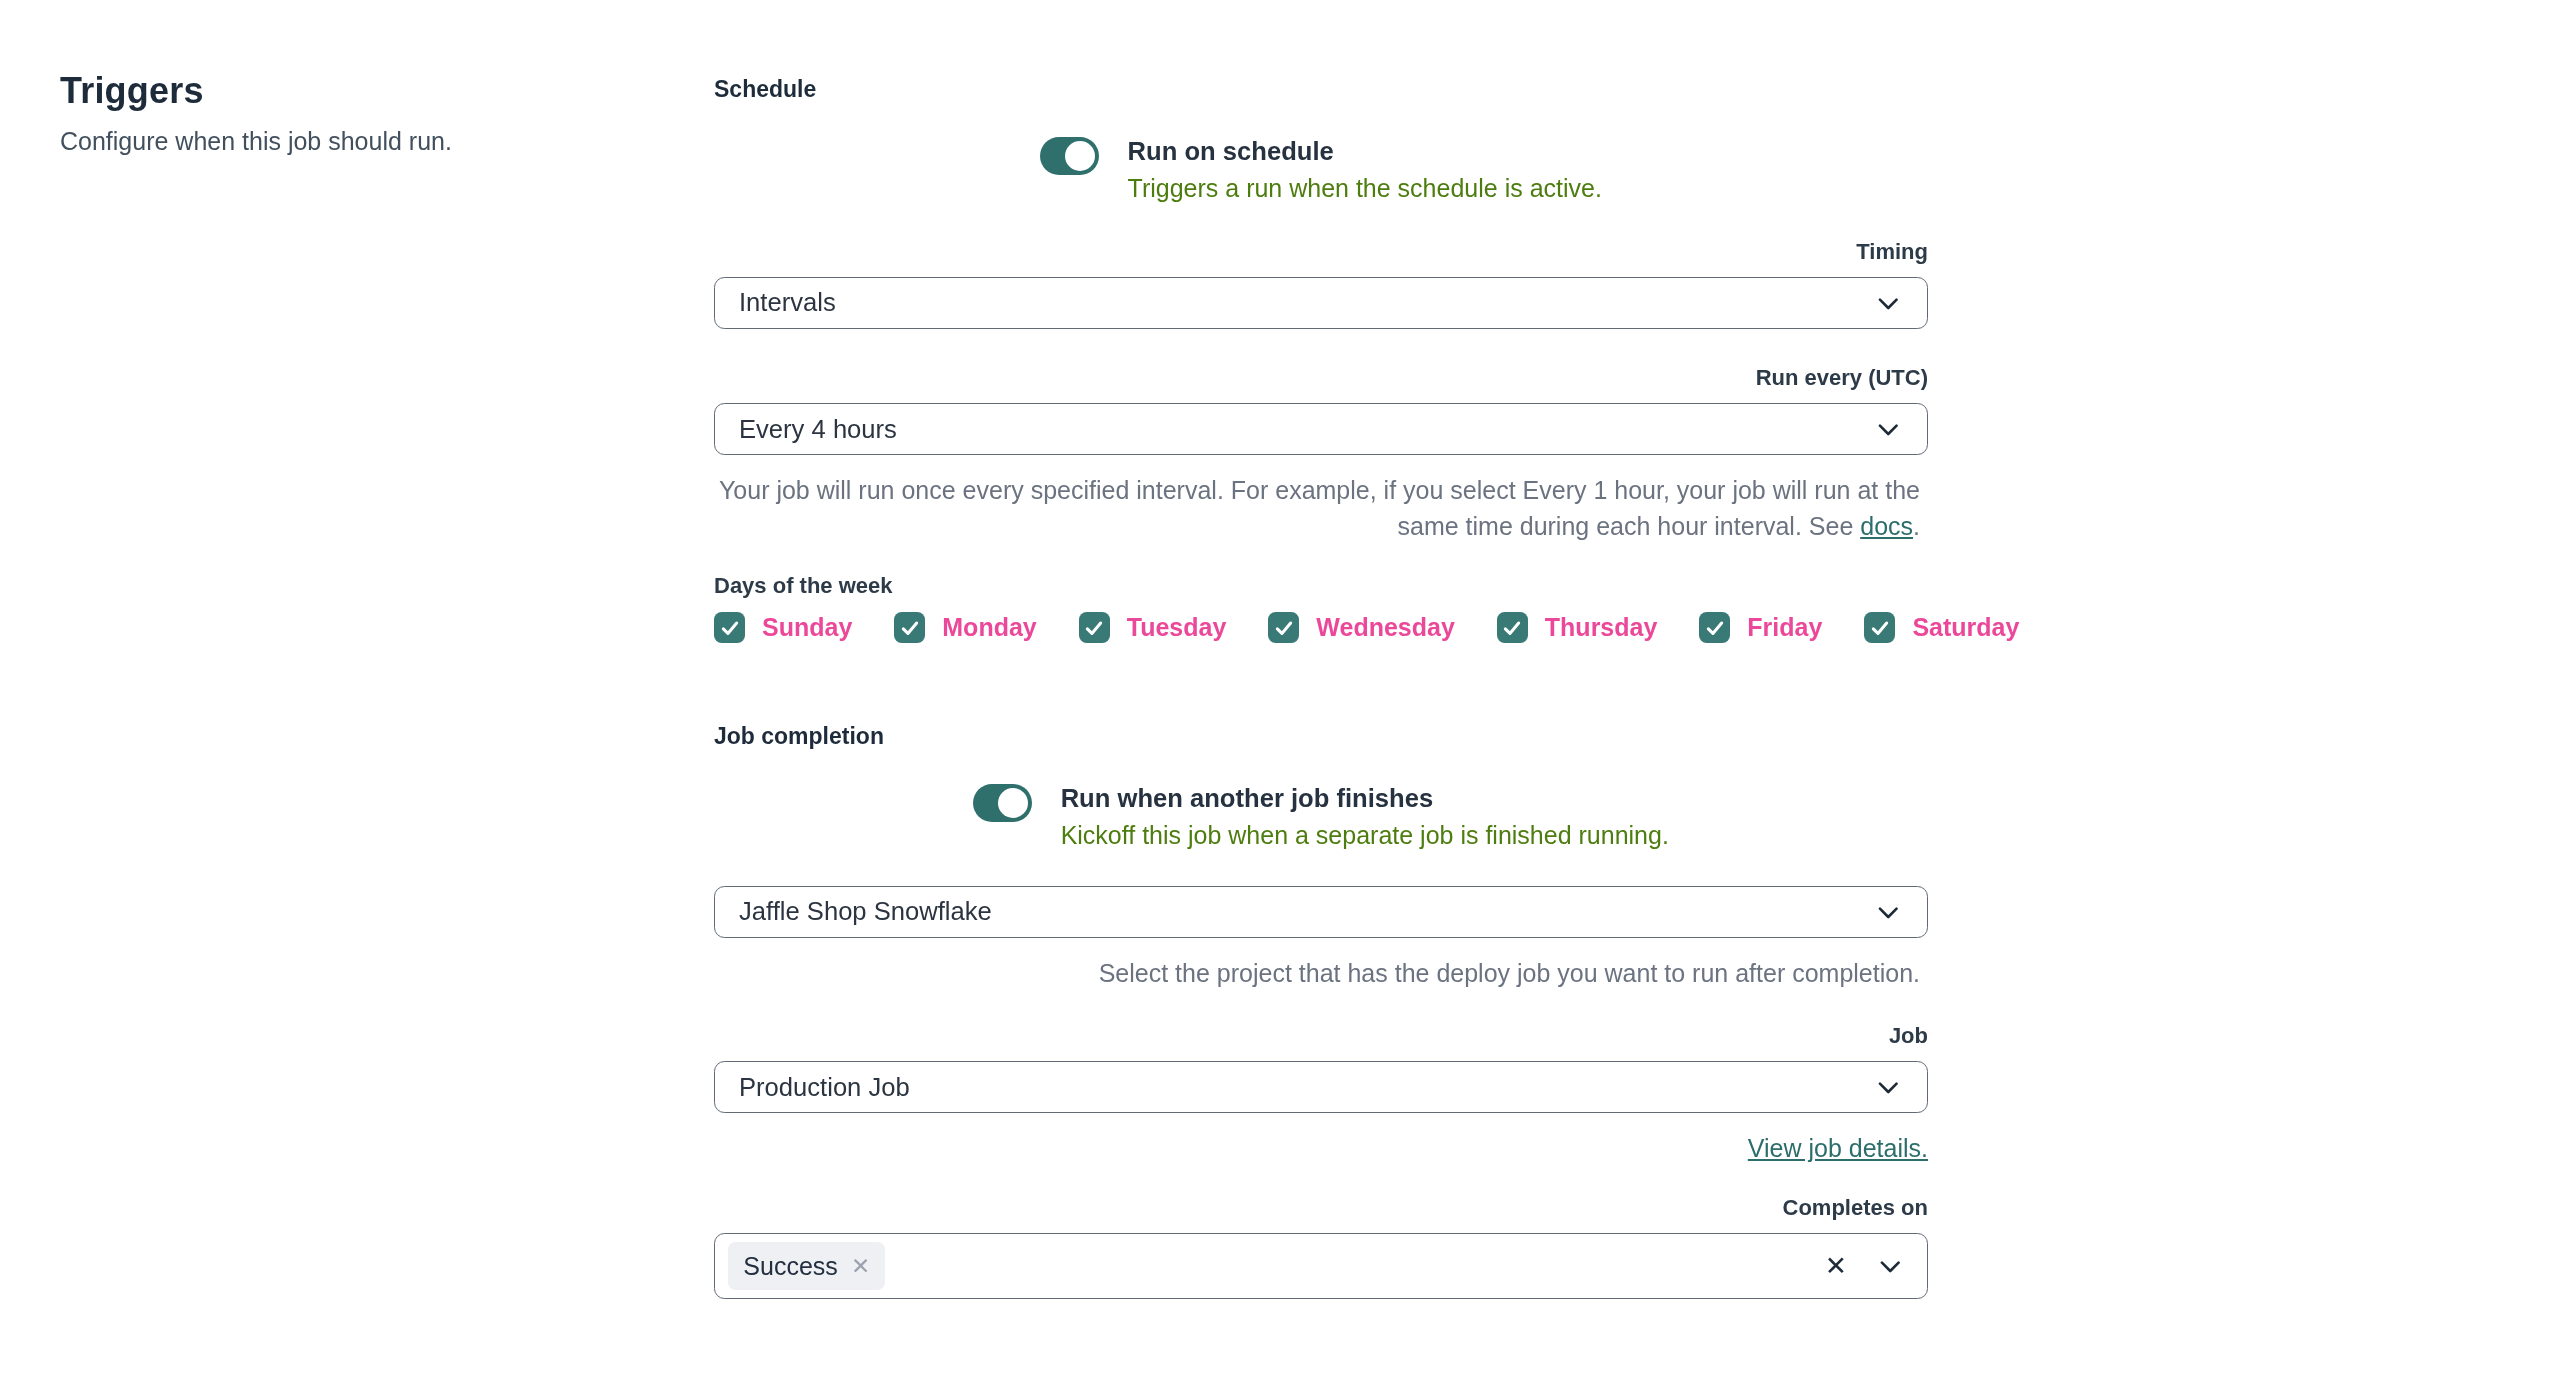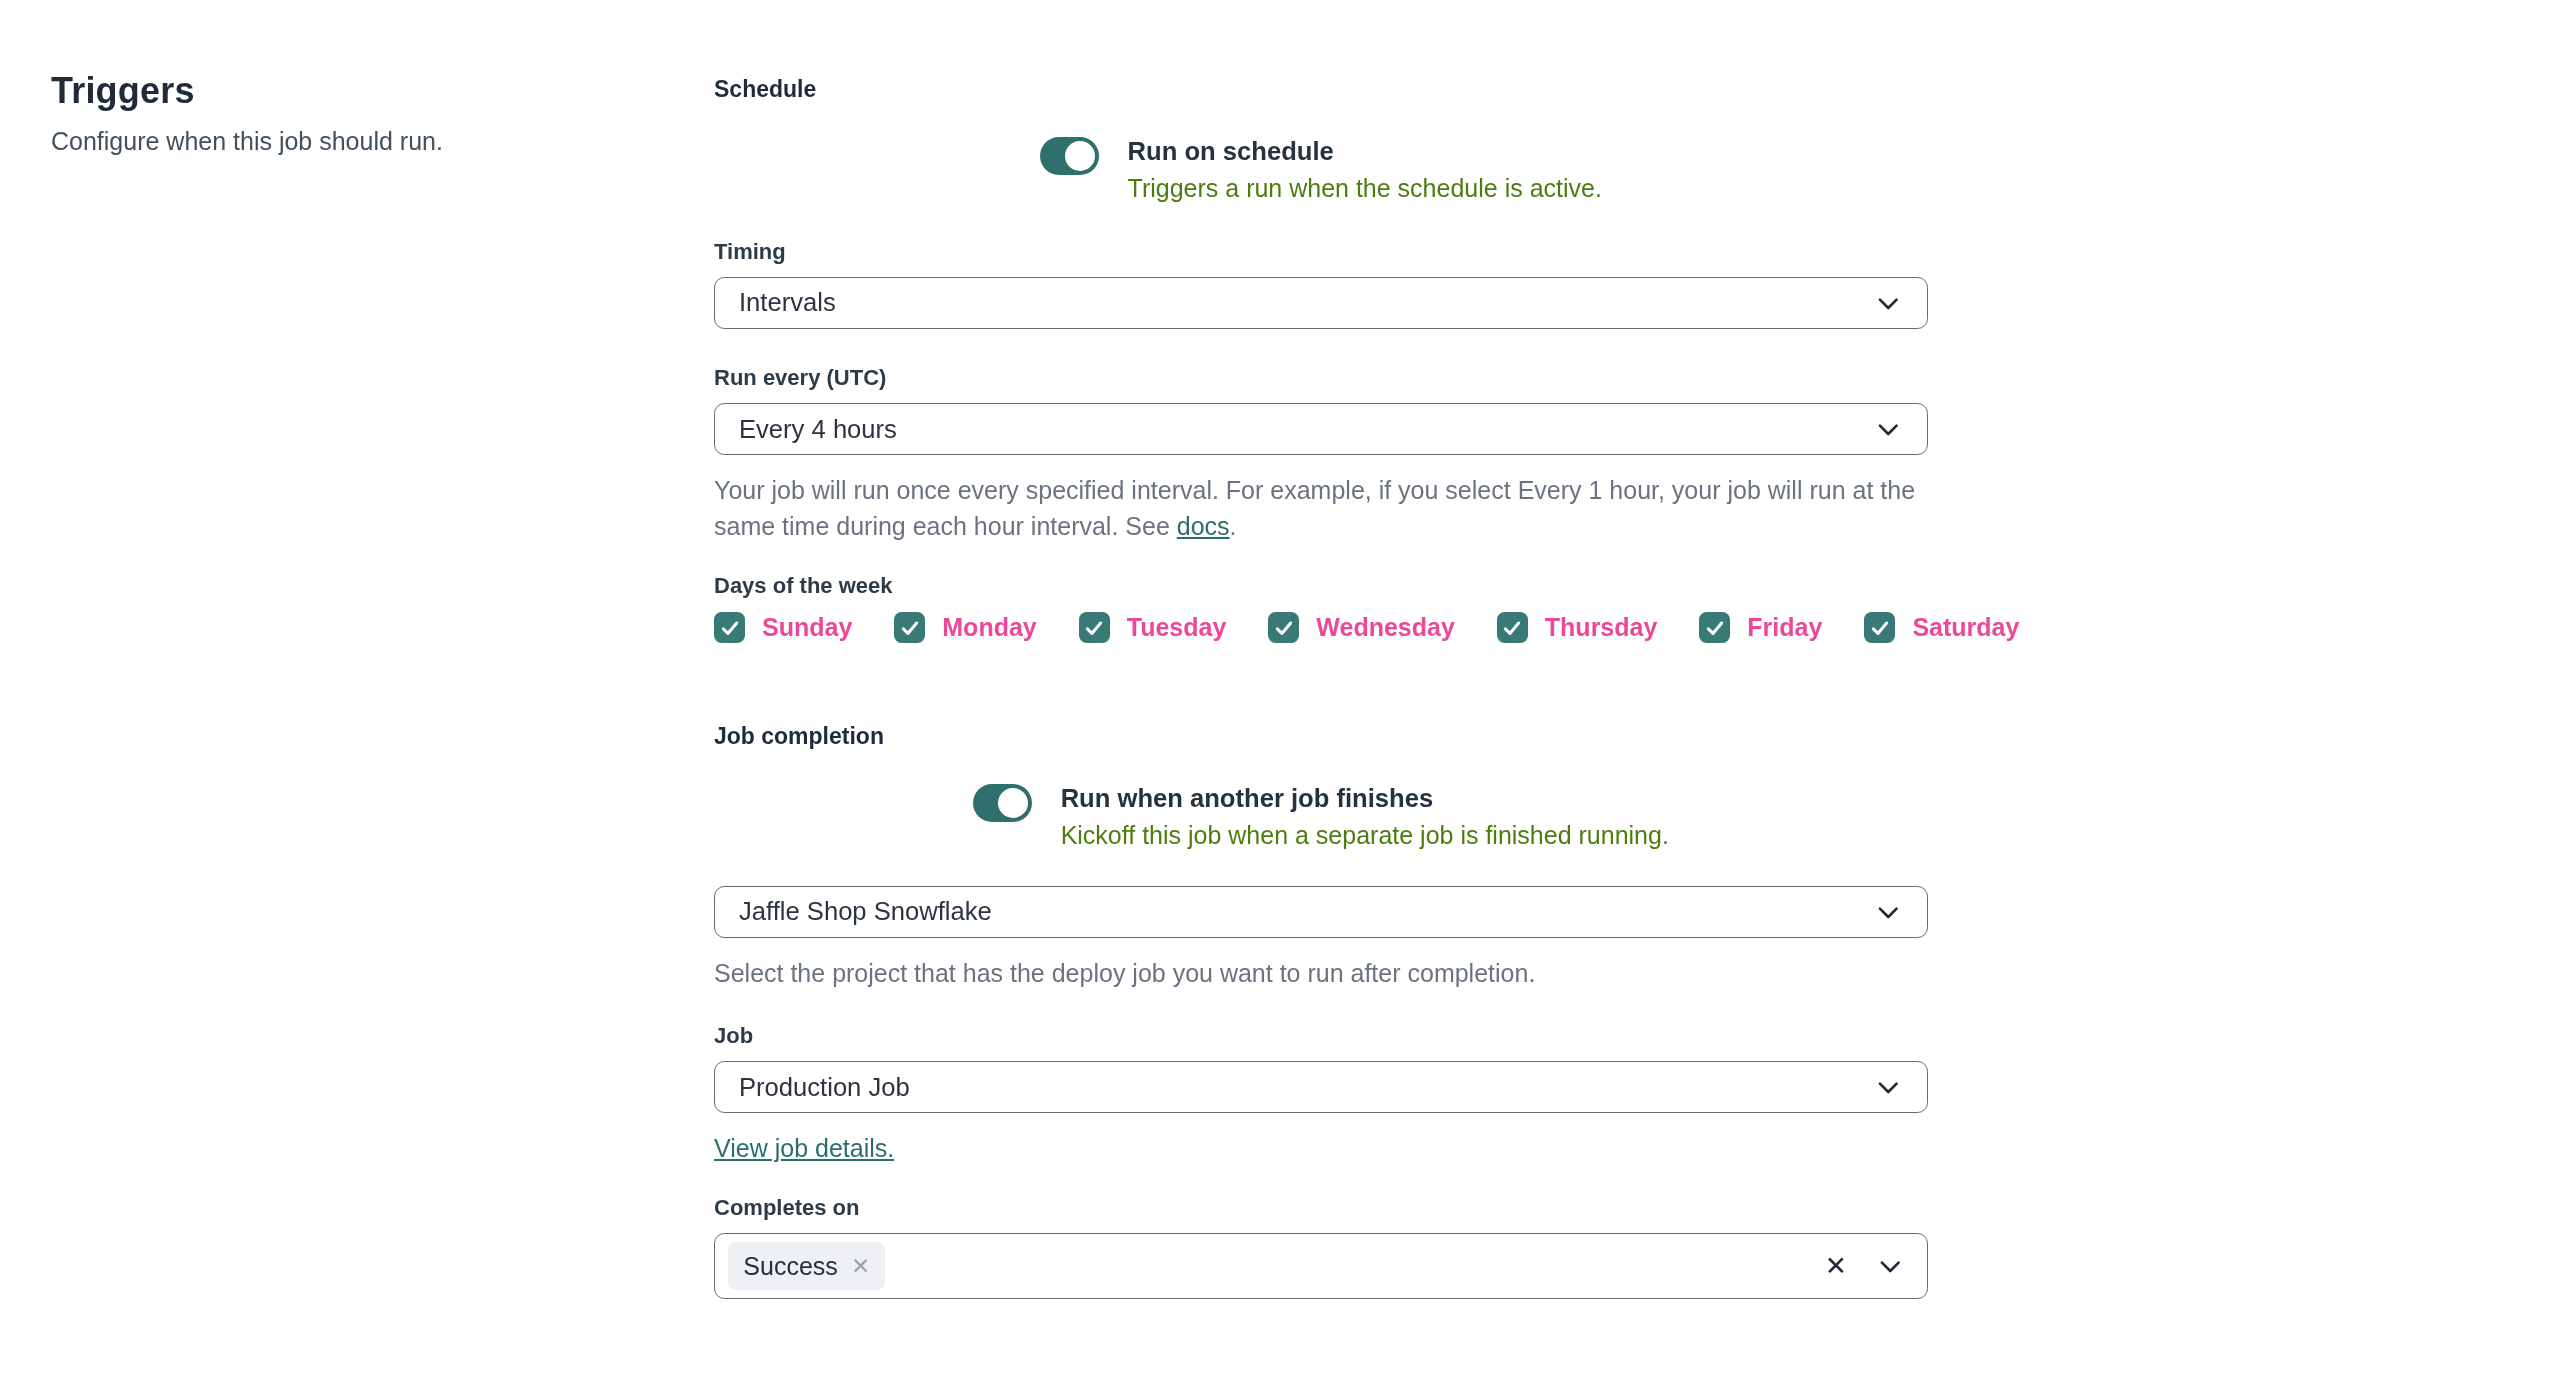--- a/index.html
+++ b/index.html
@@ -7,21 +7,21 @@
     margin: 0; padding: 0;
     width: 2576px; height: 1389px;
     background: #ffffff;
     font-family: "Liberation Sans", sans-serif;
     color: #232f3e;
     overflow: hidden;
   }
   .page { position: relative; width: 2576px; height: 1389px; }
 
   
-  .left-col { position: absolute; left: 51px; top: 70px; width: 607px; }
+  .left-col { position: absolute; left: 60px; top: 70px; width: 607px; }
   .page-title {
     margin: 0; font-size: 36px; font-weight: 700; color: #1e2b3b;
     letter-spacing: 0.2px;
   }
   .page-subtitle {
     margin: 15px 0 0 0; font-size: 25px; color: #42505e;
   }
 
   
   .main-col { position: absolute; left: 714px; top: 76px; width: 1214px; }
@@ -46,21 +46,21 @@
   .toggle-text { margin-left: 28.5px; }
   .toggle-label { font-size: 25.6px; font-weight: 700; color: #263240; line-height: 32px; }
   .toggle-desc  { font-size: 25px; color: #4d7c0f; margin-top: 5.7px; line-height: 30px; }
 
   
   .field-label {
     display: block;
     font-size: 22px; font-weight: 700; color: #2d3a48;
     margin: 0 0 12.3px 0;
   }
-  .field { margin-top: 36px; }
+  .field { margin-top: 36px; text-align: right; }
 
   .select {
     width: 1214px; height: 52px;
     border: 1.9px solid #5f6a75; border-radius: 10.4px;
     background: #ffffff;
     display: flex; align-items: center; justify-content: space-between;
     padding: 0 25px 0 24px;
     cursor: pointer;
   }
   .select .select-value { font-size: 25.6px; color: #2b3440; }

